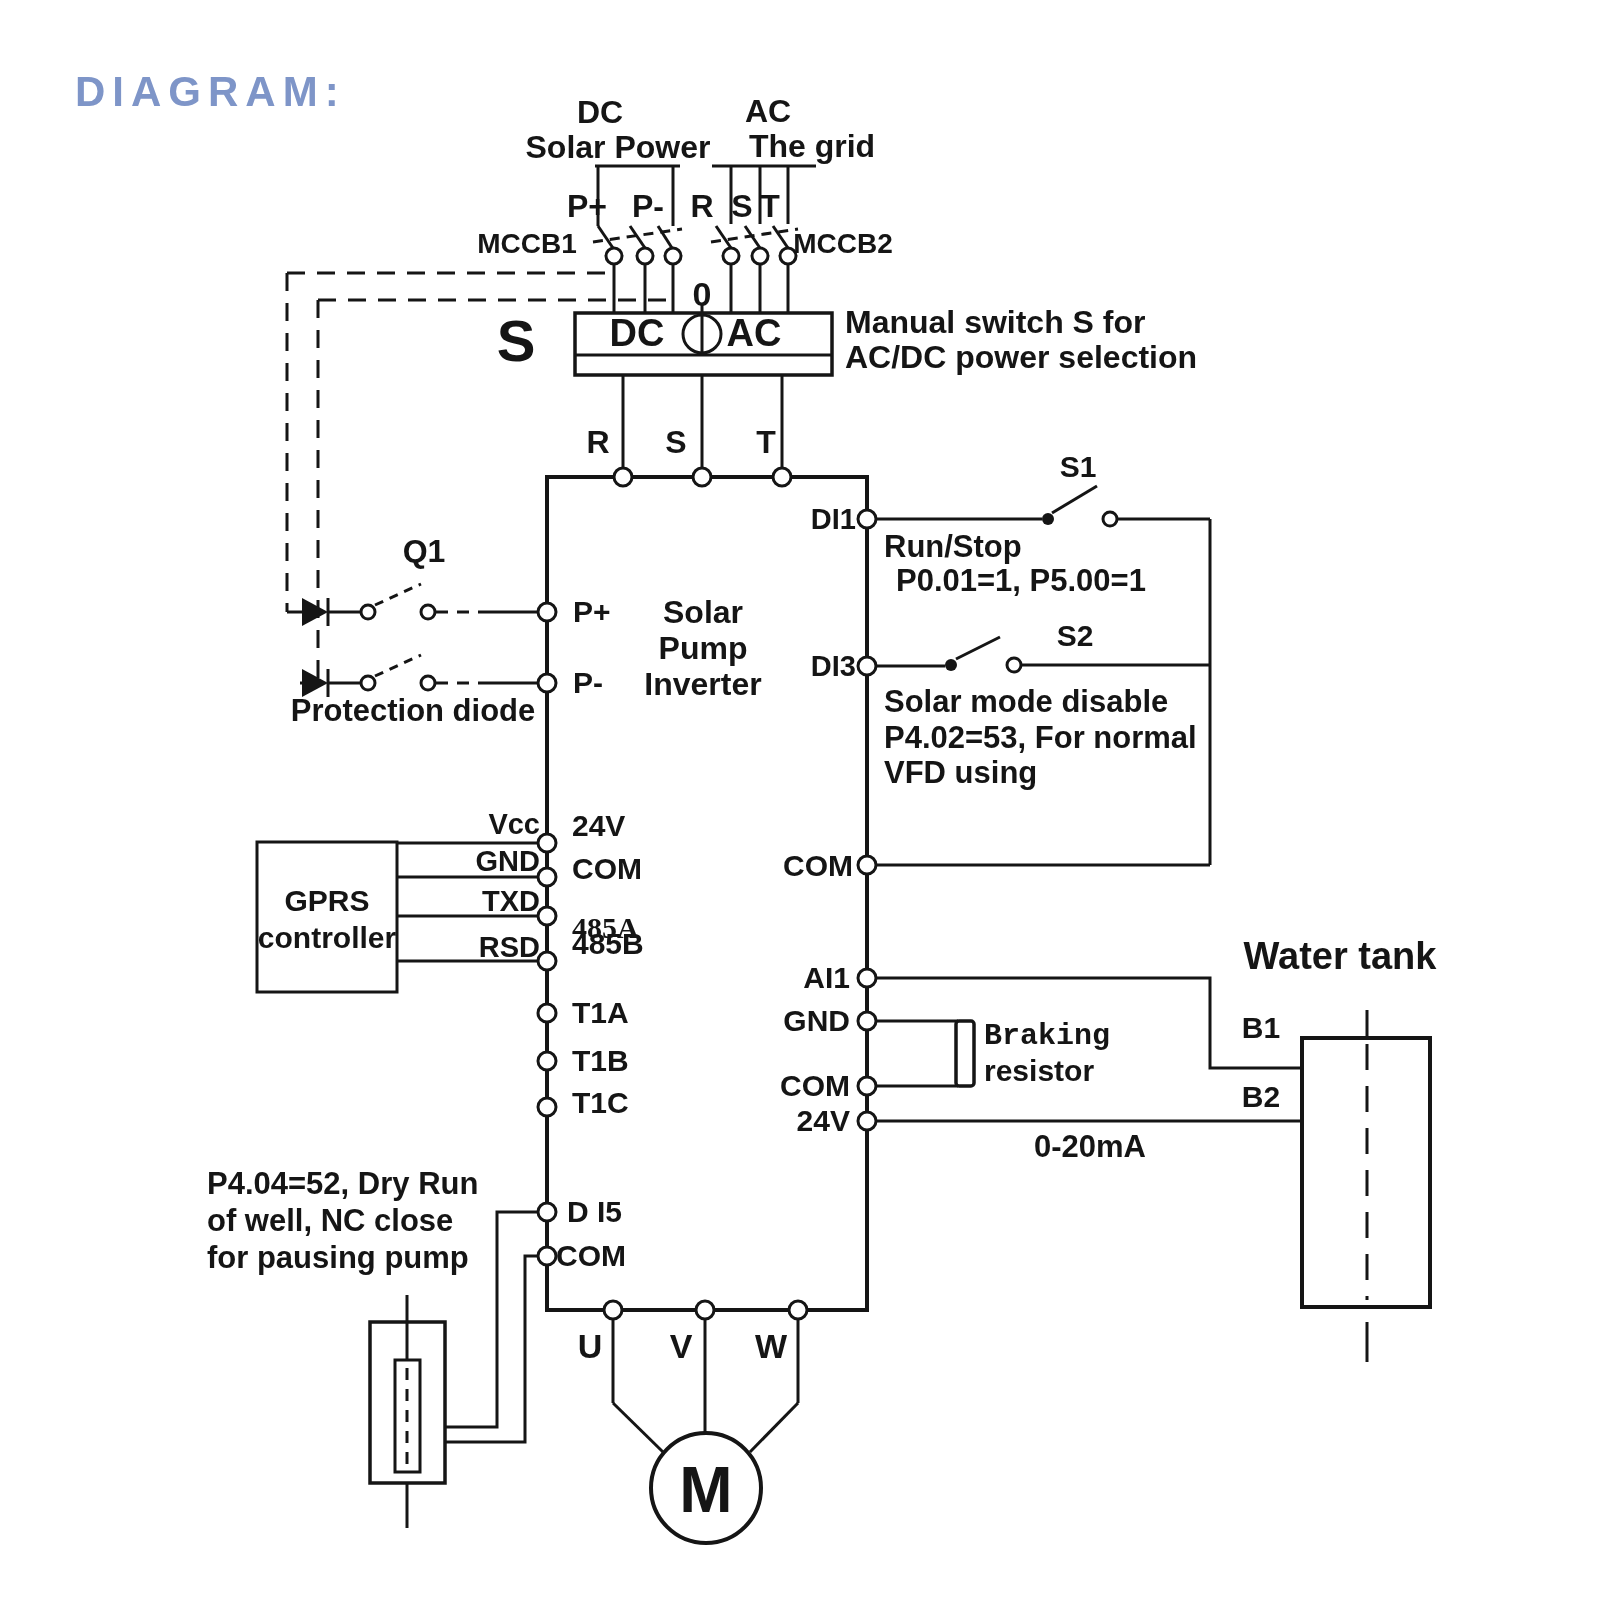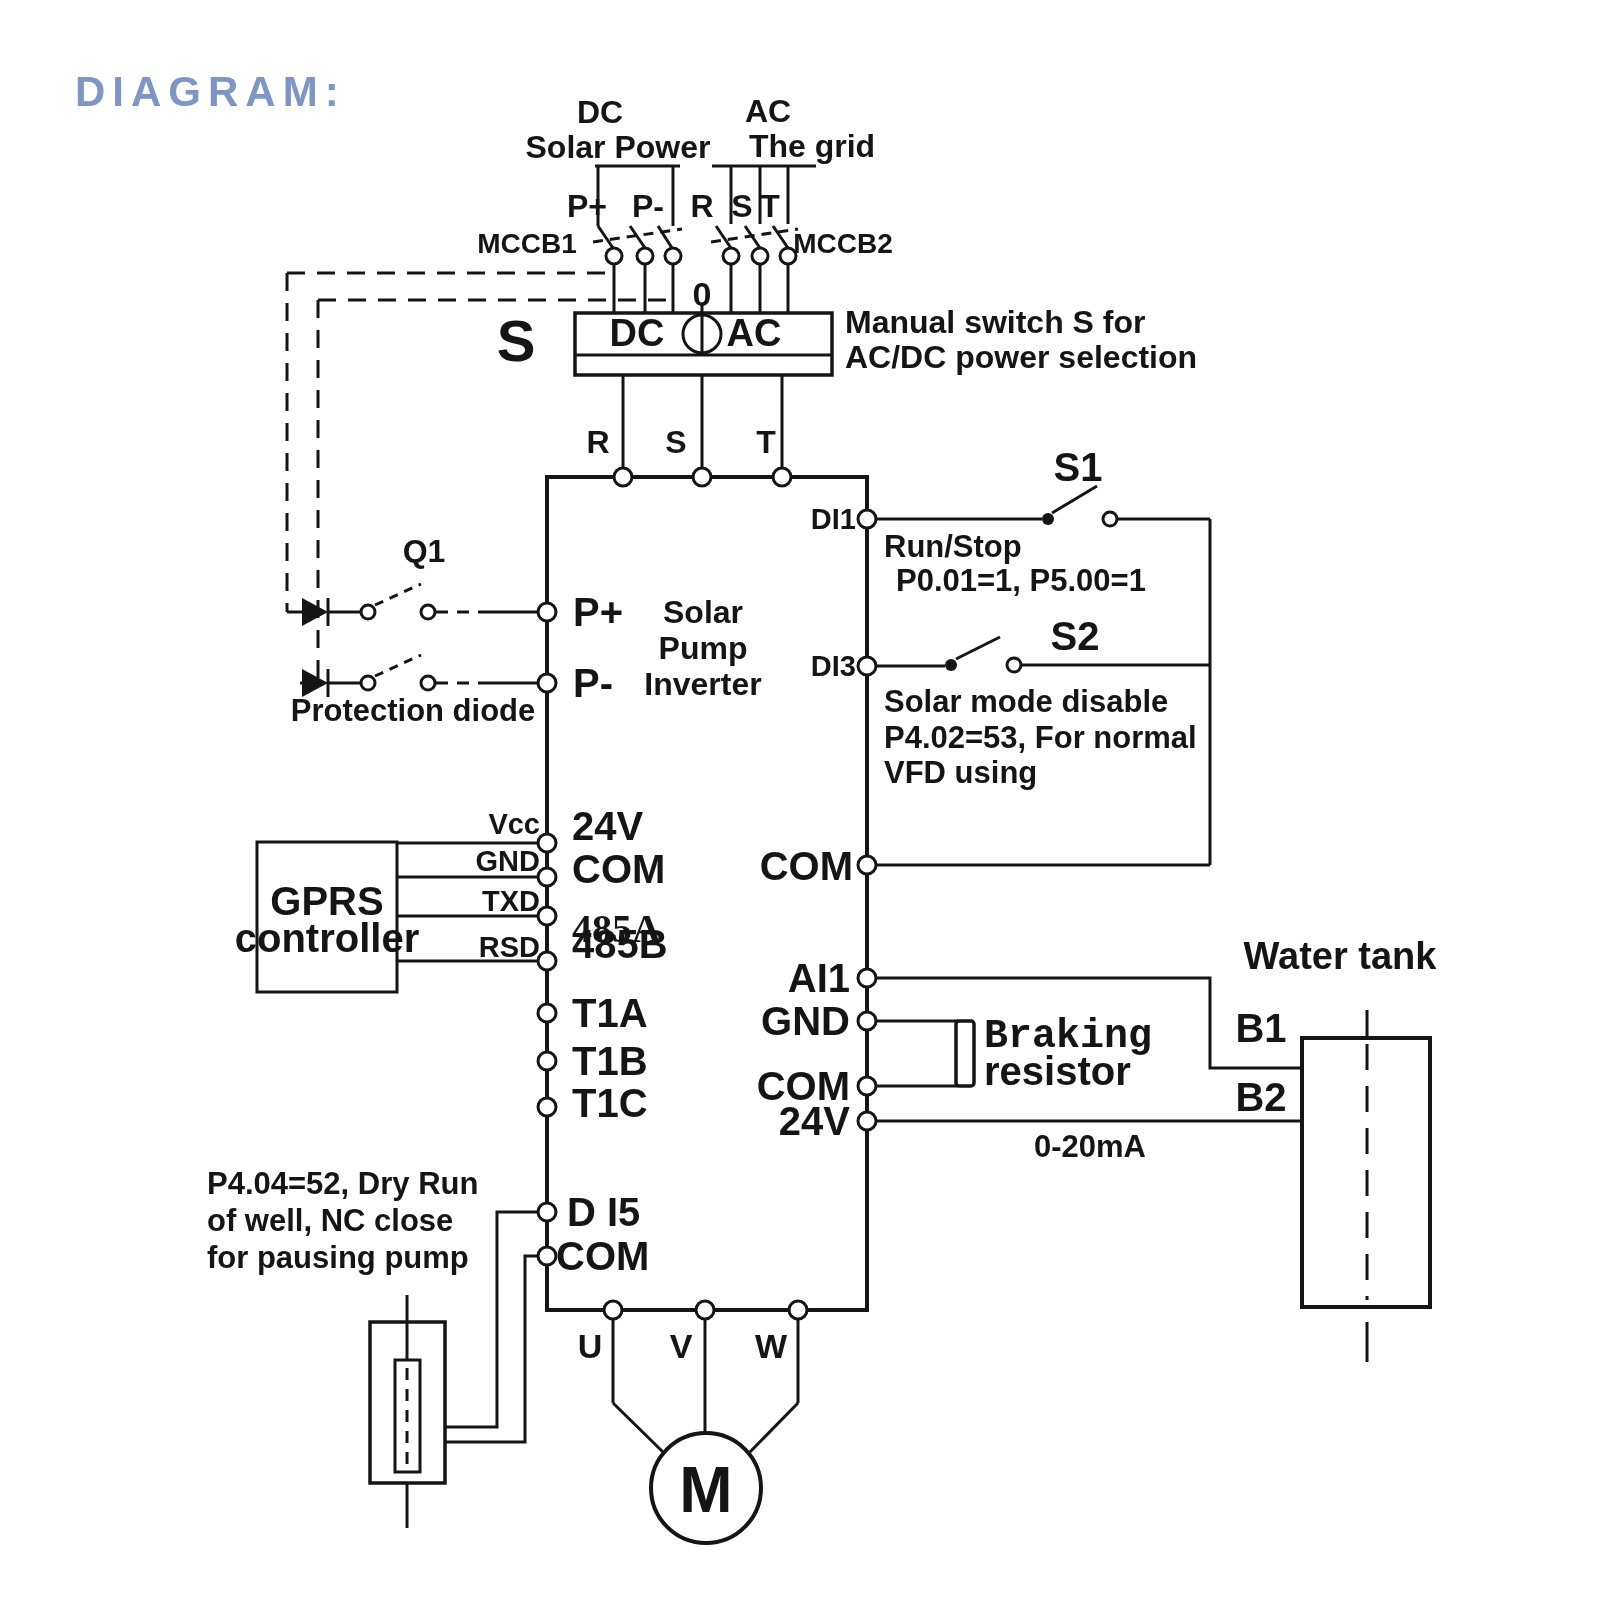--- a/index.html
+++ b/index.html
@@ -3,21 +3,21 @@
 <meta charset="utf-8">
 <style>
   html,body{margin:0;padding:0;background:#fff;}
   #canvas{position:relative;width:1600px;height:1600px;background:#ffffff;overflow:hidden;
           font-family:"Liberation Sans",sans-serif;color:#151515;}
   #wires{position:absolute;left:0;top:0;}
   .lb,.ll,.lr{position:absolute;font-weight:bold;white-space:nowrap;color:#151515;}
   .lb{transform:translate(-50%,-50%);}          
   .ll{transform:translate(0,-50%);}             
   .lr{transform:translate(-100%,-50%);}         
-  .f28{font-size:28px;} .f29{font-size:29px;} .f30{font-size:40px;} .f31{font-size:31px;}
+  .f28{font-size:28px;} .f29{font-size:29px;} .f30{font-size:30px;} .f31{font-size:31px;}
   .f32{font-size:32px;} .f34{font-size:34px;} .f38{font-size:38px;}
   .title{font-size:42px;letter-spacing:7px;color:#7e95c8;}
   .big-s{font-size:58px;} .motor-m{font-size:64px;}
 </style>
 </head>
 <body>
 
 <div id="canvas">
 
   <svg id="wires" width="1600" height="1600" viewBox="0 0 1600 1600" fill="none" stroke="#151515" stroke-width="3">

